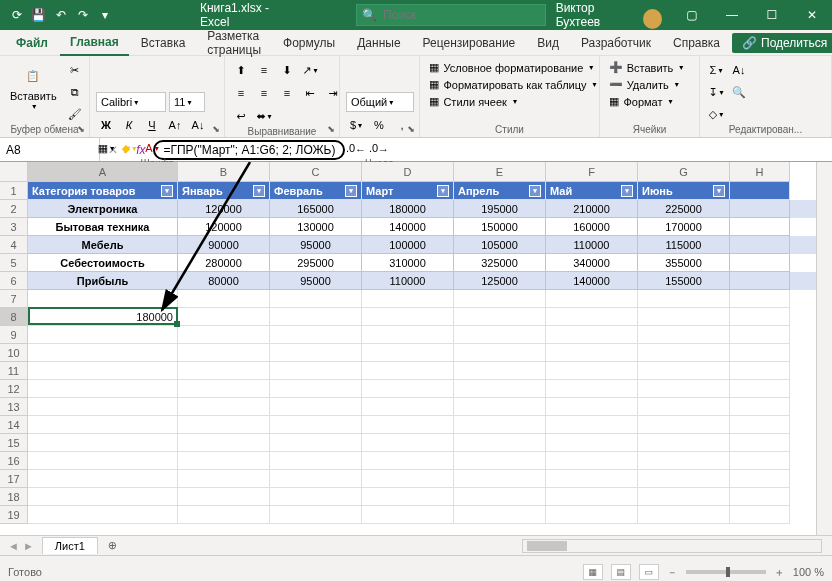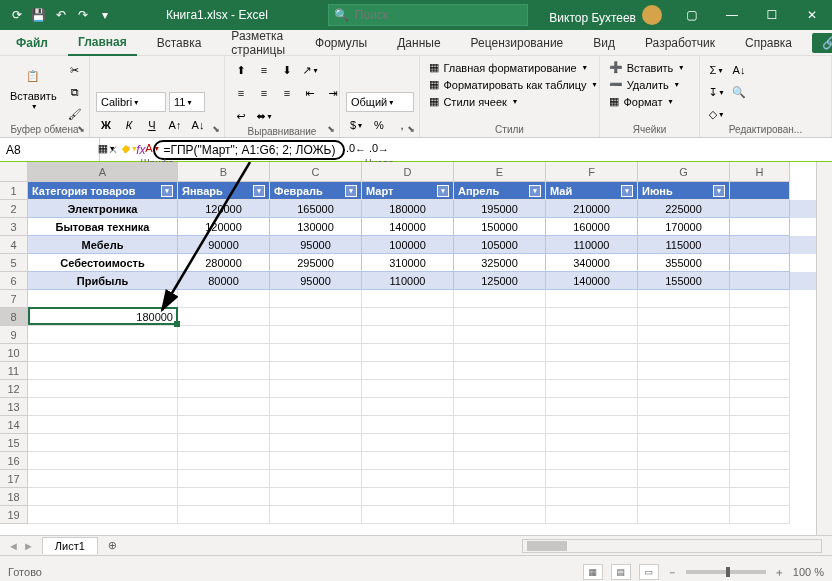--- a/index.html
+++ b/index.html
@@ -1,31 +1,31 @@
 <!DOCTYPE html>
 <html><head>
 <meta charset="utf-8">
 <style>
 * { box-sizing: border-box; margin: 0; padding: 0; font-family: 'Segoe UI', Tahoma, sans-serif; }
 body { background: #fff; width: 832px; height: 581px; overflow: hidden; position: relative; }
 
 
 .titlebar { height: 30px; background: #217346; display: flex; align-items: center; color: #fff; font-size: 12px; }
 .titlebar .left-icons { display: flex; align-items: center; gap: 8px; padding: 0 10px; }
-.titlebar .doc-title { margin-left: 44px; }
+.titlebar .doc-title { margin-left: 78px; }
 .titlebar .search-box { margin-left: 60px; display: flex; align-items: center; background: #2e8b57; border: 1px solid #3a9a67; height: 22px; width: 200px; padding: 0 6px; font-size: 12px; }
 .titlebar .search-box input { background: transparent; border: none; color: #cce8d7; margin-left: 6px; font-size: 12px; outline: none; width: 150px; }
 .titlebar .user { margin-left: auto; display: flex; align-items: flex-end; gap: 6px; padding: 0 10px; }
 .titlebar .win-controls { display: flex; }
 .titlebar .win-controls div { width: 40px; height: 30px; display: flex; align-items: center; justify-content: center; cursor: pointer; }
 .ico { width: 14px; height: 14px; display: inline-flex; align-items: center; justify-content: center; }
 .avatar { width: 20px; height: 20px; border-radius: 50%; background: #d4a34a; }
 
 
-.tabs { height: 26px; background: #f3f2f1; display: flex; align-items: center; border-bottom: 1px solid #e1dfdd; font-size: 12px; padding-left: 6px; gap: 10px; }
+.tabs { height: 26px; background: #f3f2f1; display: flex; align-items: center; border-bottom: 1px solid #e1dfdd; font-size: 12px; padding-left: 6px; gap: 2px; }
 .tabs .tab { padding: 5px 10px; cursor: pointer; color: #323130; }
 .tabs .tab.file { color: #217346; font-weight: 600; }
 .tabs .tab.active { border-bottom: 2px solid #217346; color: #217346; font-weight: 600; }
 .tabs .share-btn { margin-left: auto; background: #217346; color: #fff; padding: 3px 10px; margin-right: 6px; font-size: 12px; border-radius: 2px; display: flex; align-items: center; gap: 4px; cursor: pointer; }
 
 
 .ribbon { height: 82px; background: #f3f2f1; display: flex; border-bottom: 1px solid #d0cecc; font-size: 11px; }
 .ribbon .group { border-right: 1px solid #e1dfdd; padding: 4px 6px 2px 6px; display: flex; flex-direction: column; justify-content: space-between; position: relative; }
 .ribbon .group-label { text-align: center; color: #616161; font-size: 10px; white-space: nowrap; }
 .ribbon .group-body { display: flex; align-items: flex-start; gap: 4px; flex: 1; }
@@ -228,21 +228,21 @@
       </div>
     </div>
     <div class="group-label">Число</div>
     <span class="group-launcher">⬊</span>
   </div>
 
   <div class="group" style="width:180px">
     <div class="group-body" style="flex-direction:column;gap:2px;align-items:flex-start">
       <div class="styles-item">
           <span>▦</span>
-          <span>Главная форматирование</span>
+          <span>Условное форматирование</span>
           <span class="chev">▾</span>
         </div>
       <div class="styles-item">
           <span>▦</span>
           <span>Форматировать как таблицу</span>
           <span class="chev">▾</span>
         </div>
       <div class="styles-item">
           <span>▦</span>
           <span>Стили ячеек</span>

